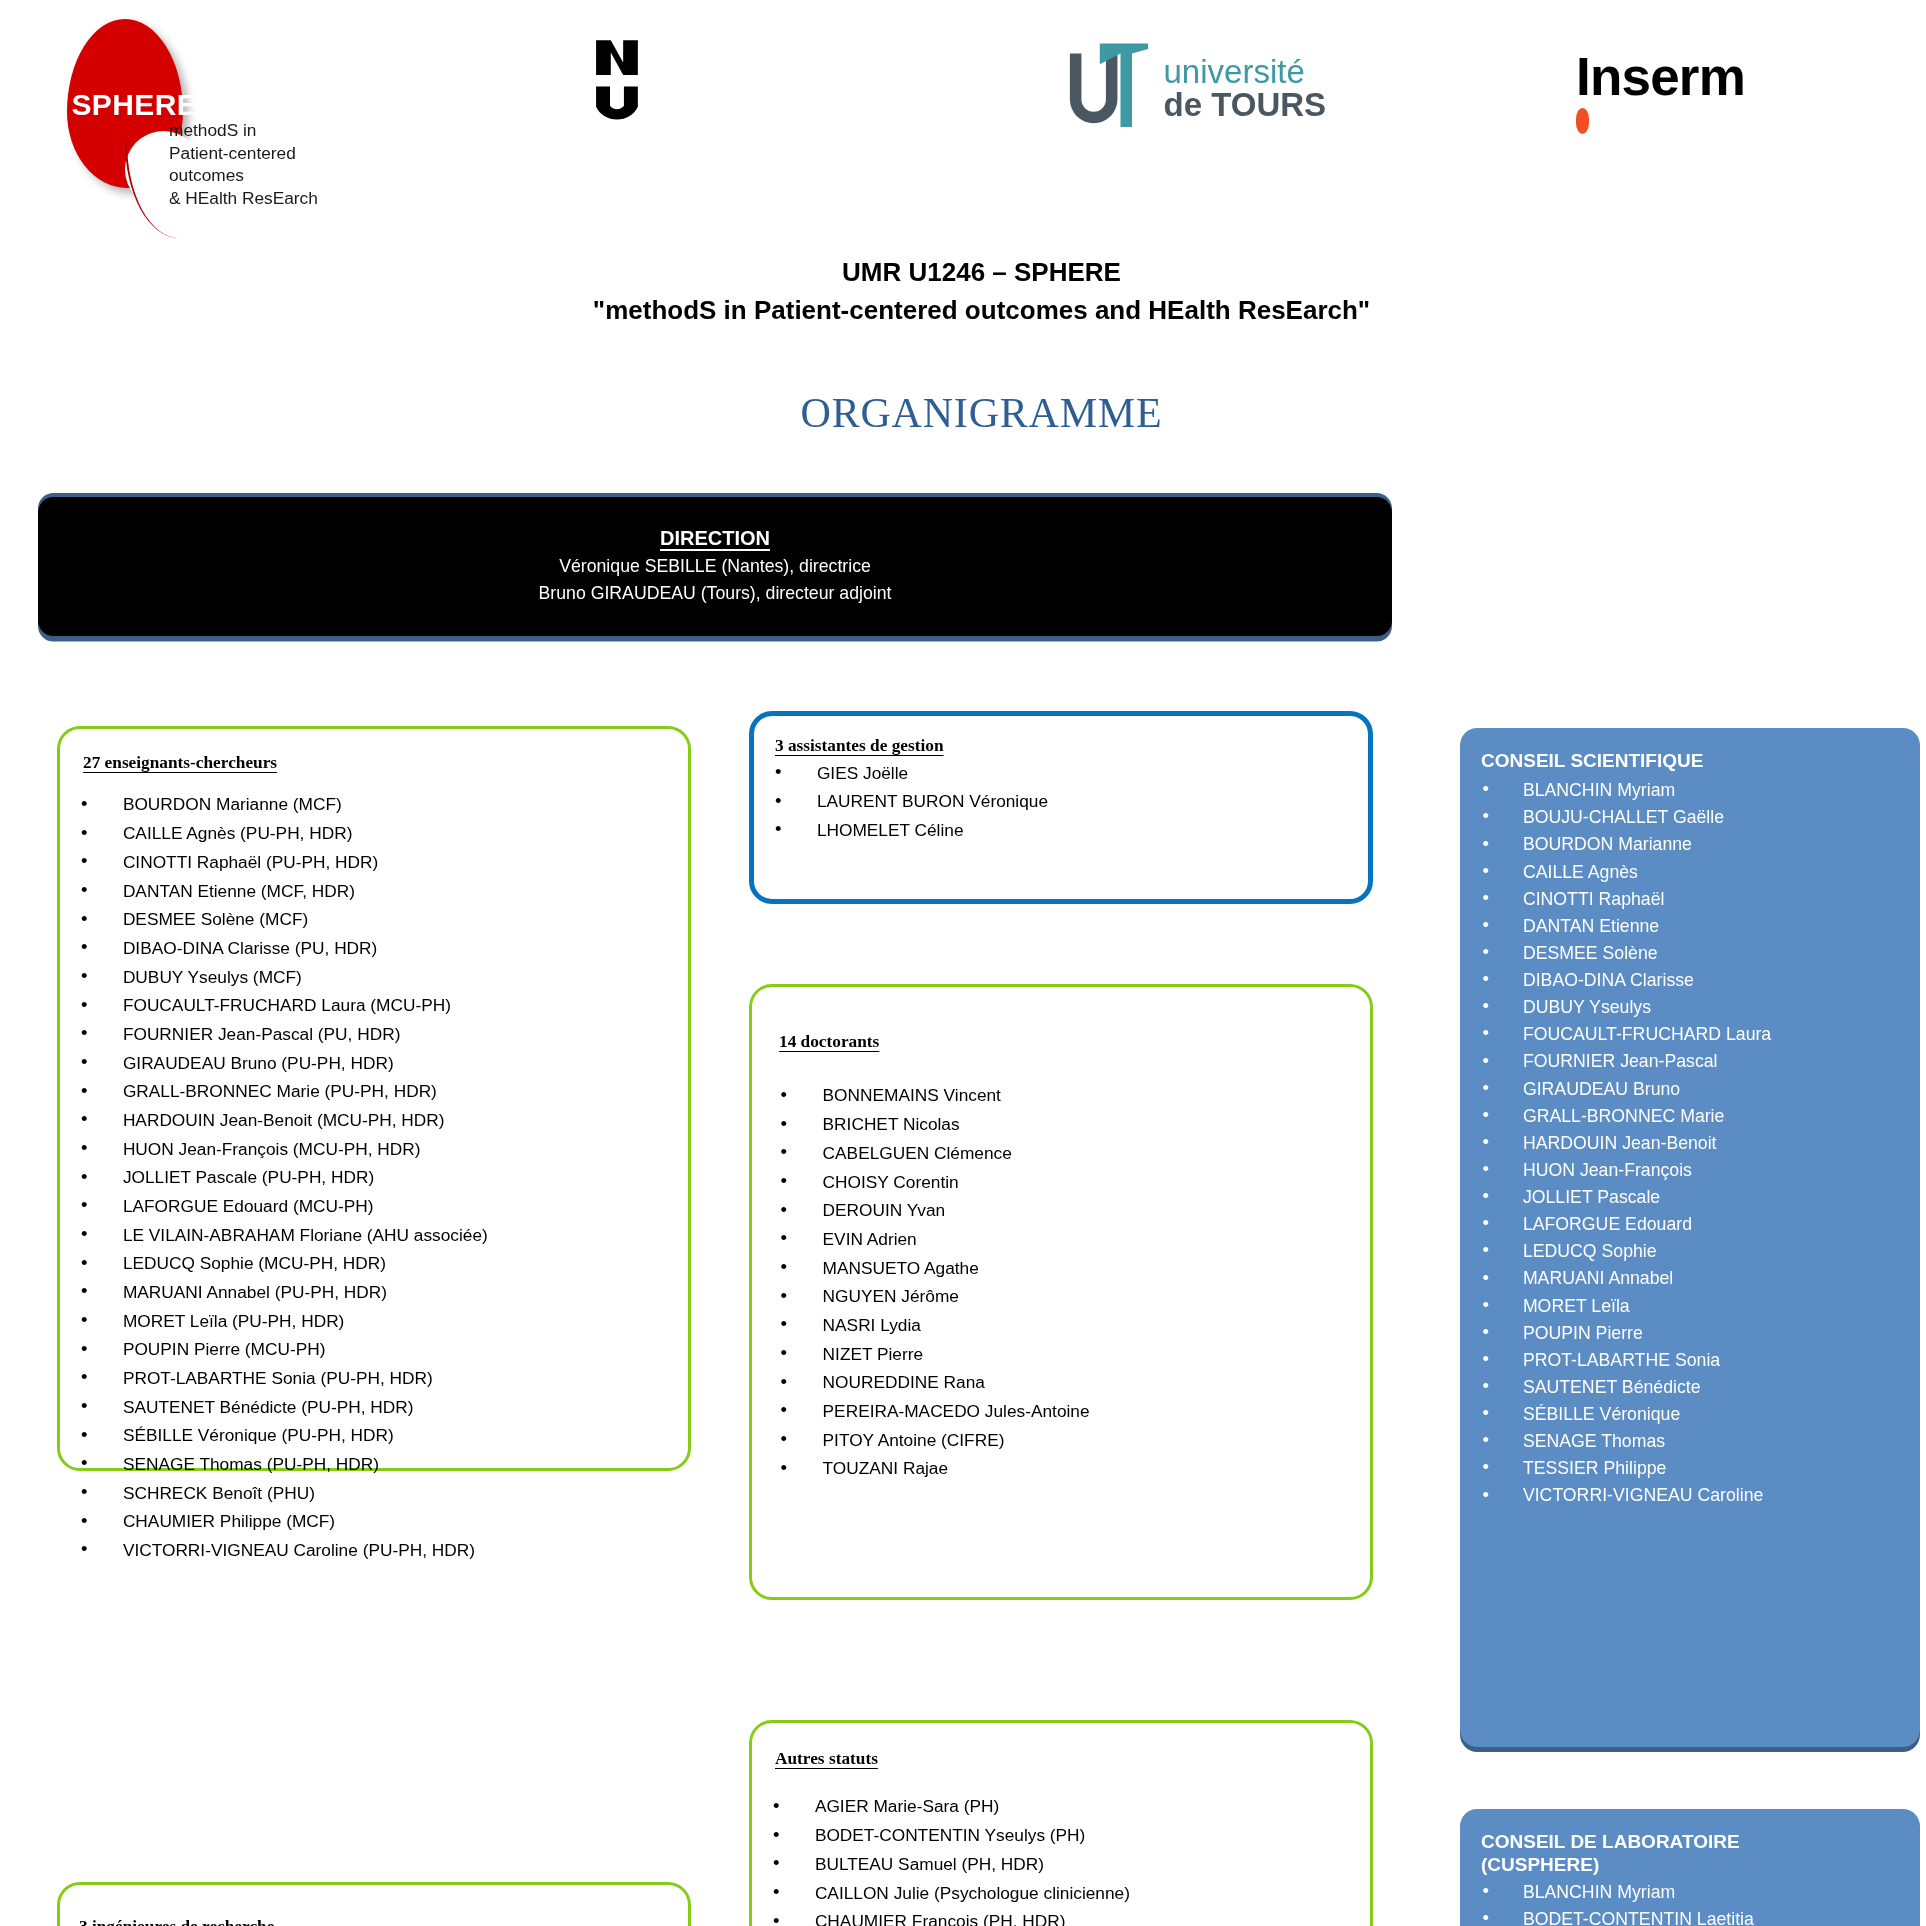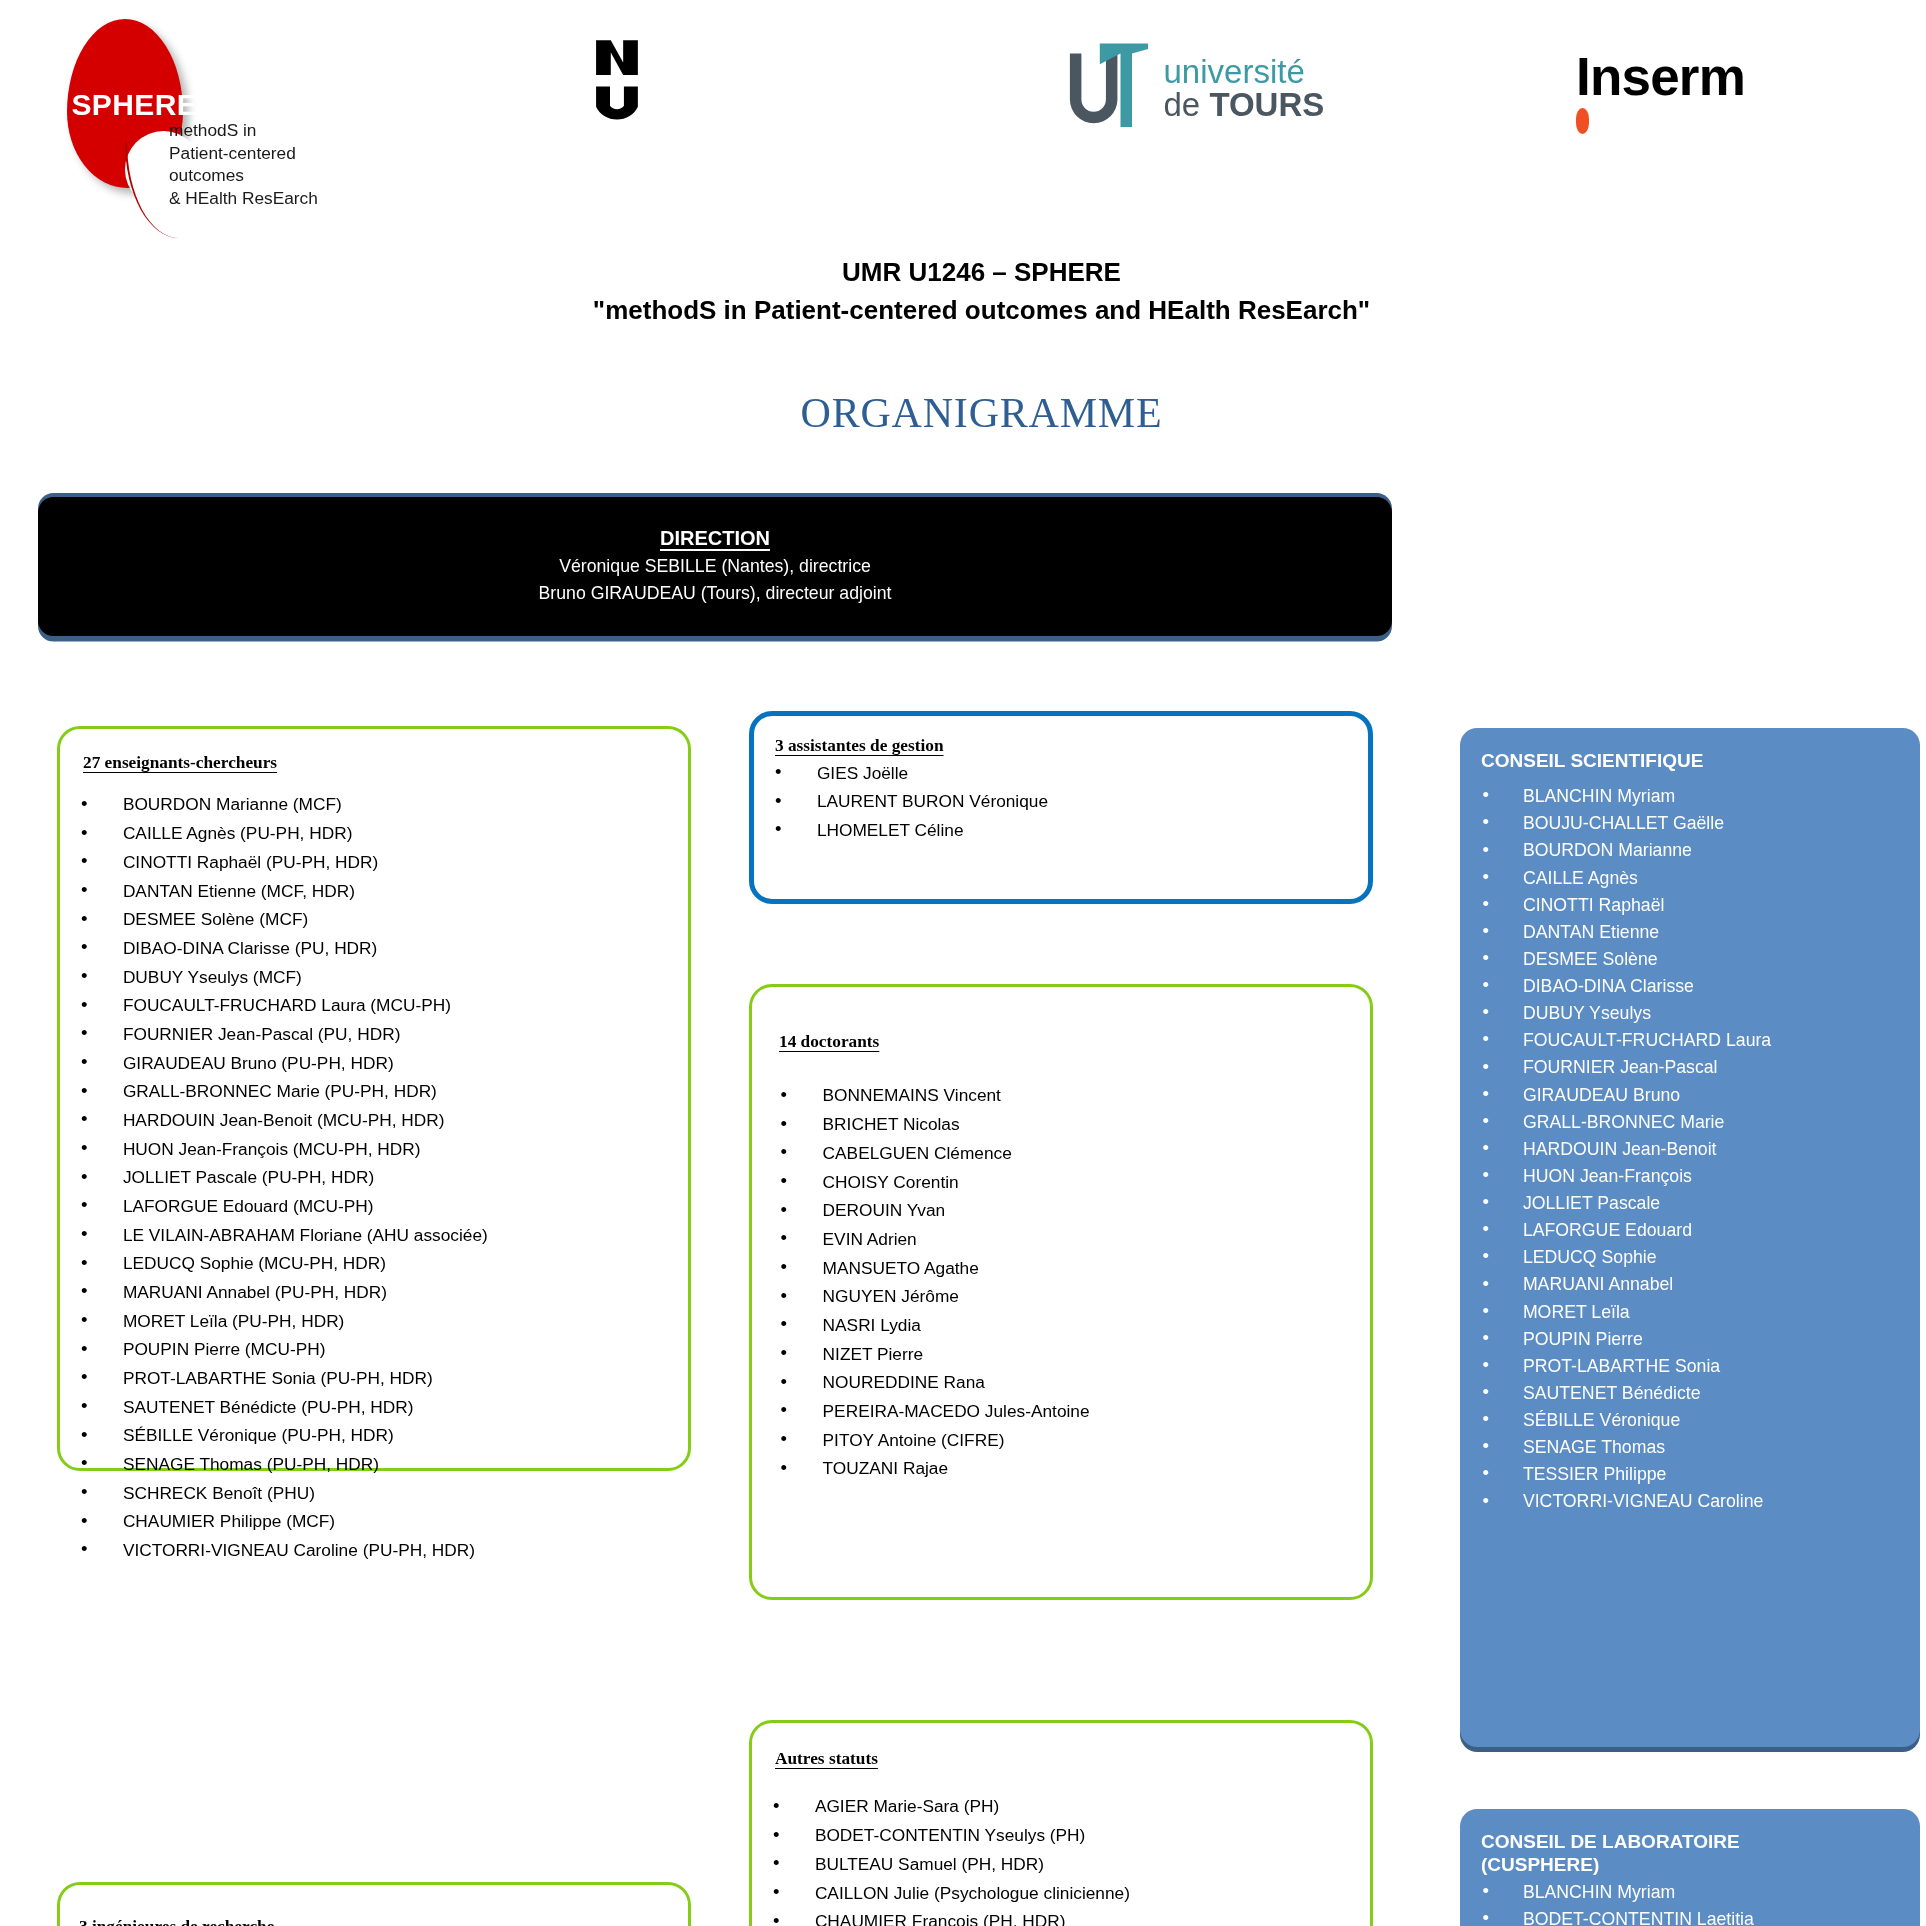--- a/index.html
+++ b/index.html
@@ -104,21 +104,21 @@
   .tours-mark svg { display: block; }
   .tours-text { line-height: 1; }
   .tours-line1 {
     font-family: "Liberation Sans", sans-serif;
     font-size: 33px; color: #3D9AA4; letter-spacing: 0px;
   }
   .tours-line2 {
     font-family: "Liberation Sans", sans-serif;
     font-size: 33px; color: #4A5660; font-weight: bold;
   }
-  .tours-line2 .de { font-weight: normal; color: #4A5660; }
+  .tours-line2 .de { font-weight: bold; color: #4A5660; }
 
   .inserm-logo {
     position: absolute;
     left: 1576px; top: 50px;
     text-align: left;
   }
   .inserm-text {
     font-family: "Liberation Sans", sans-serif;
     font-weight: bold;
     font-size: 53px;
@@ -273,21 +273,21 @@
   #box-ec .panel-head     { margin: 23px 0 19px 23px; }
   #box-ec .plist          { margin: 0 0 0 3.9px; }
   #box-ir .panel-head     { margin: 31px 0 27px 19px; }
   #box-ag .panel-head     { margin: 18.5px 0 4.6px 21px; }
   #box-ag .plist          { margin: 0 0 0 3.9px; }
   #box-doc .panel-head    { margin: 44px 0 31px 27px; }
   #box-doc .plist         { margin: 0 0 0 11.6px; }
   #box-autres .panel-head { margin: 25px 0 25px 23px; }
   #box-autres .plist      { margin: 0 0 0 3.9px; }
 
-  #box-cs .council-head   { margin: 21px 0 13px 21px; }
+  #box-cs .council-head   { margin: 21px 0 7px 21px; }
   #box-cs .clist          { margin: 0 0 0 3.9px; }
   #box-cl .council-head   { margin: 21px 0 4.6px 21px; }
   #box-cl .clist          { margin: 0 23px 0 3.9px; }
 </style>
 </head>
 <body>
 
 <div id="page">
 
   <div id="logos">

